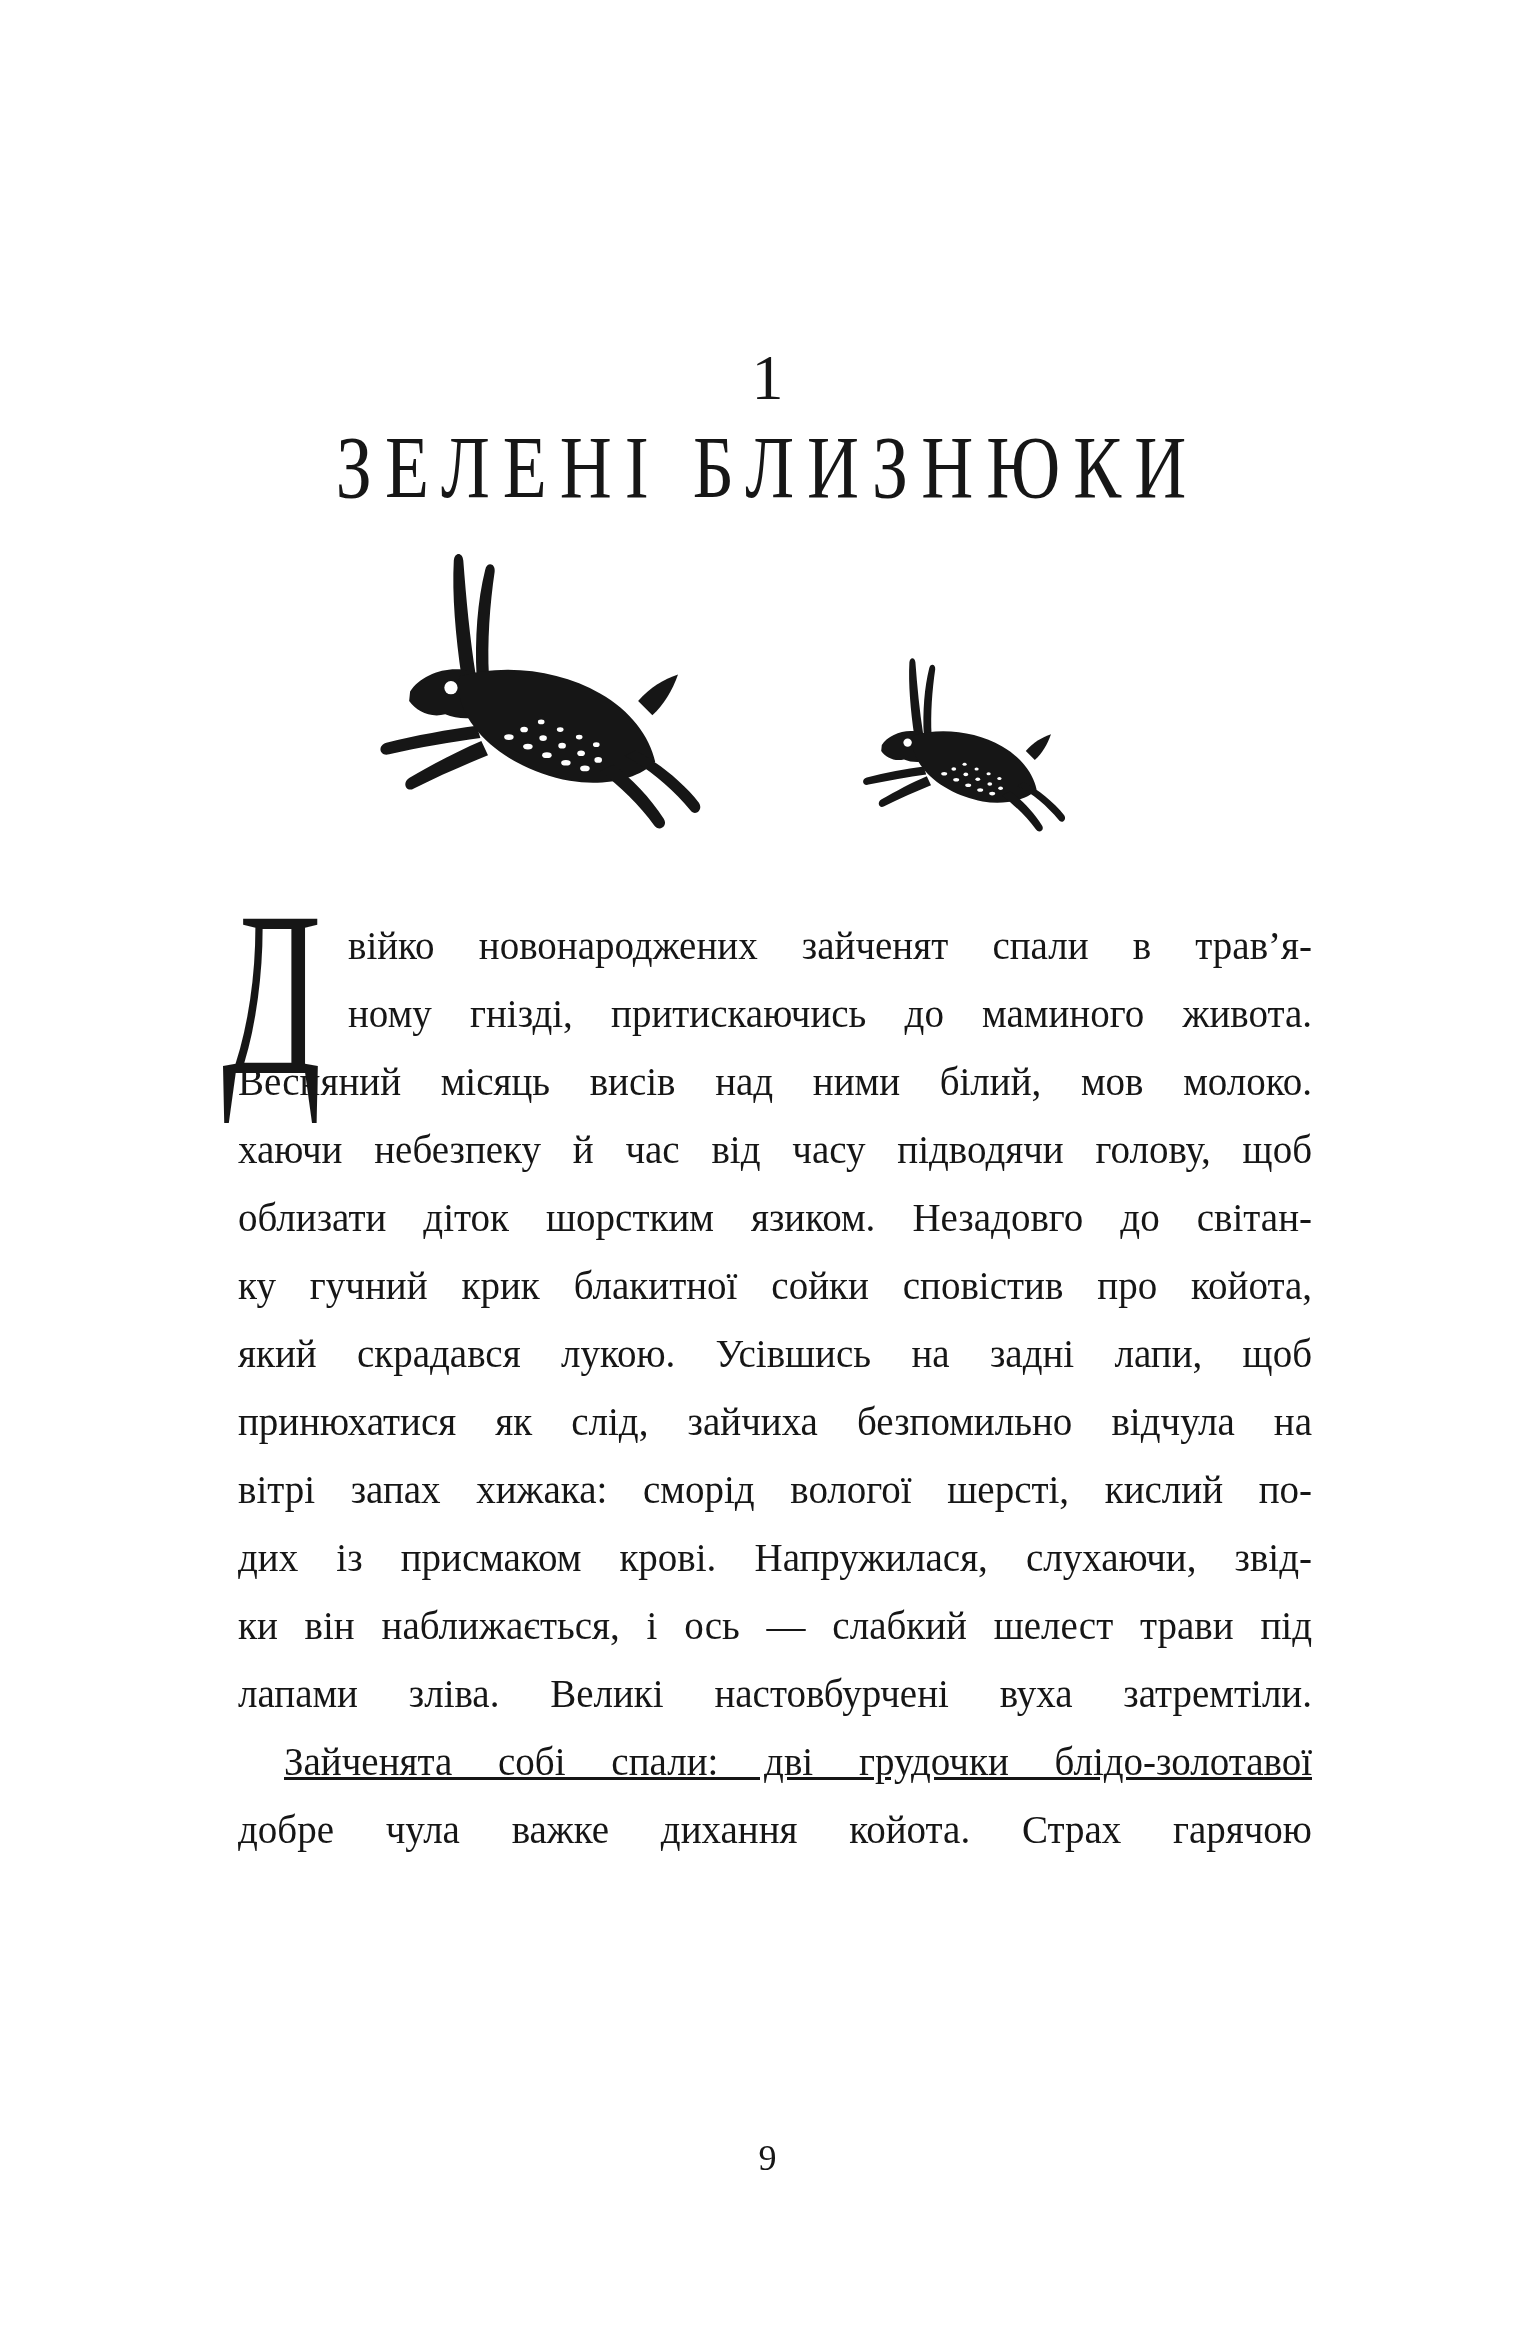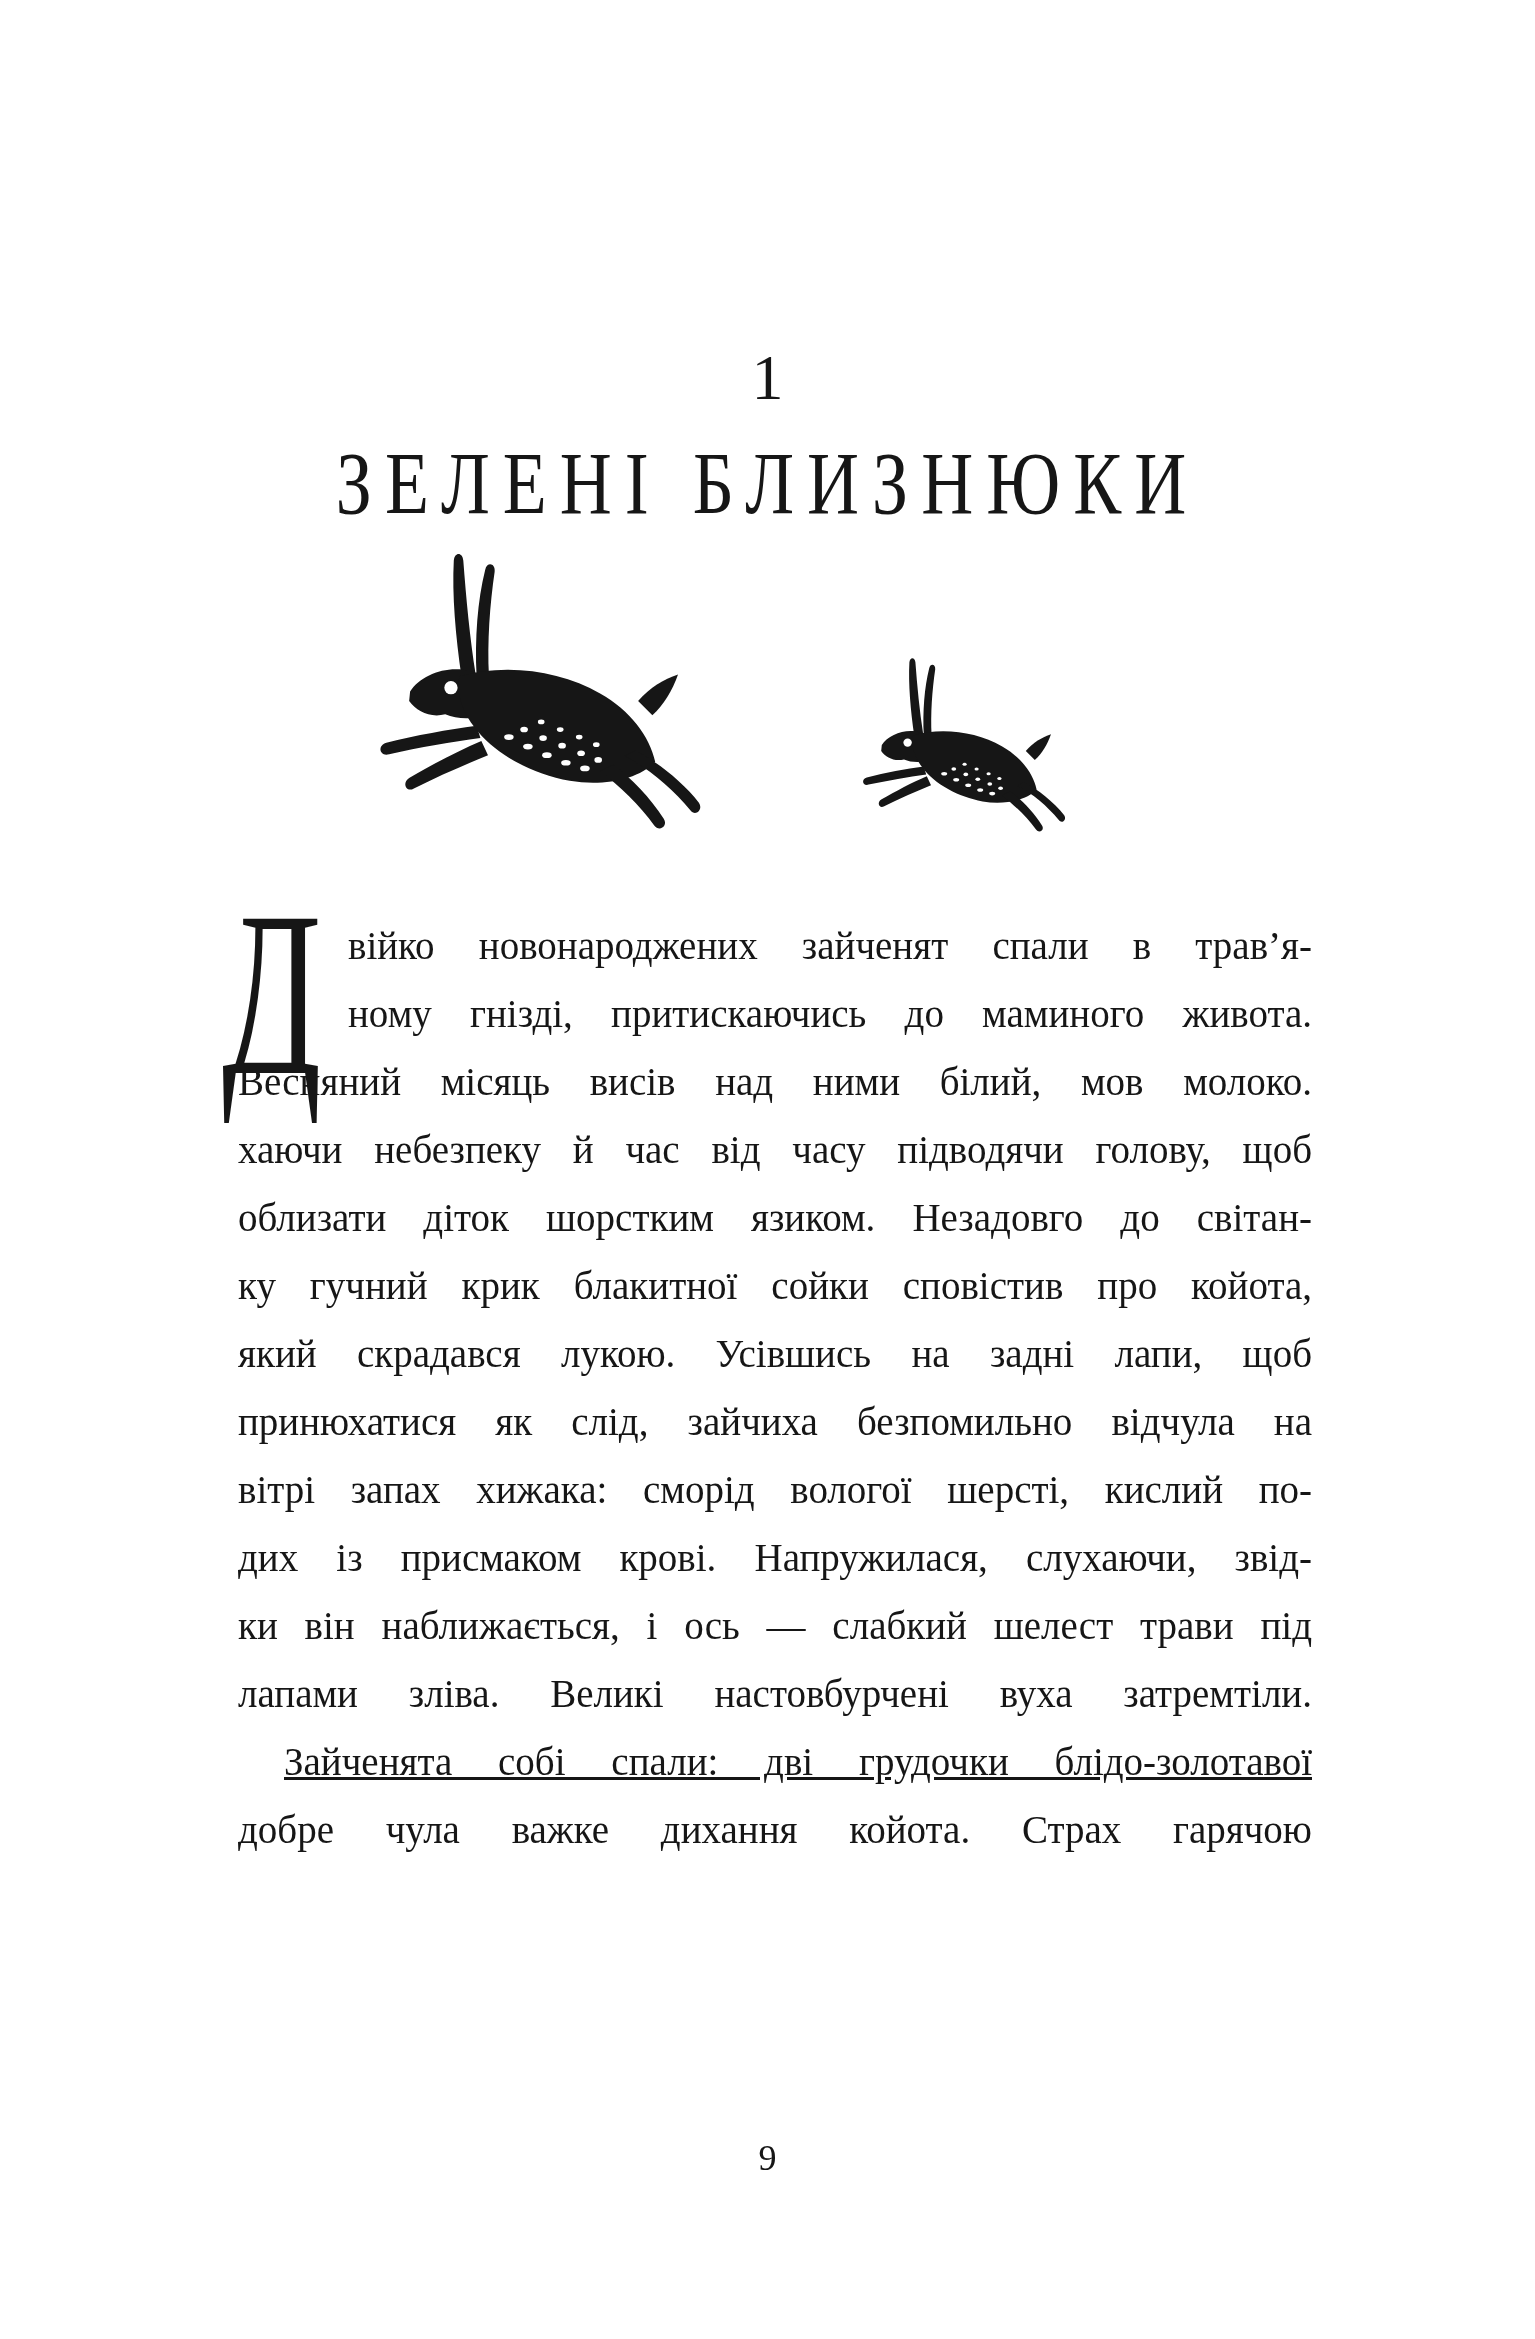--- a/index.html
+++ b/index.html
@@ -6,21 +6,21 @@
   html,body{background:#ffffff}
   .page{
     width:1535px;height:2339px;background:#ffffff;position:relative;
     font-family:"Liberation Serif","DejaVu Serif",serif;color:#161616;
     margin:0 auto;overflow:hidden;
   }
   .chapter-number{
     position:absolute;top:346px;left:0;width:100%;text-align:center;
     font-size:64px;line-height:1;
   }
-  .chapter-title{position:absolute;top:440px;left:0;width:100%;text-align:center;}
+  .chapter-title{position:absolute;top:424px;left:0;width:100%;text-align:center;}
   .chapter-title .title-inner{
     display:inline-block;font-size:72px;line-height:1;letter-spacing:13px;
     transform:scaleY(1.22);transform-origin:center top;white-space:nowrap;
   }
   .illustration{position:absolute;left:225px;top:545px;width:1085px;height:320px;}
   .textblock{
     position:absolute;left:222px;top:912px;width:1090px;
     font-size:39px;line-height:68px;
   }
   .line{text-align:justify;text-align-last:justify;margin-left:16px;}

